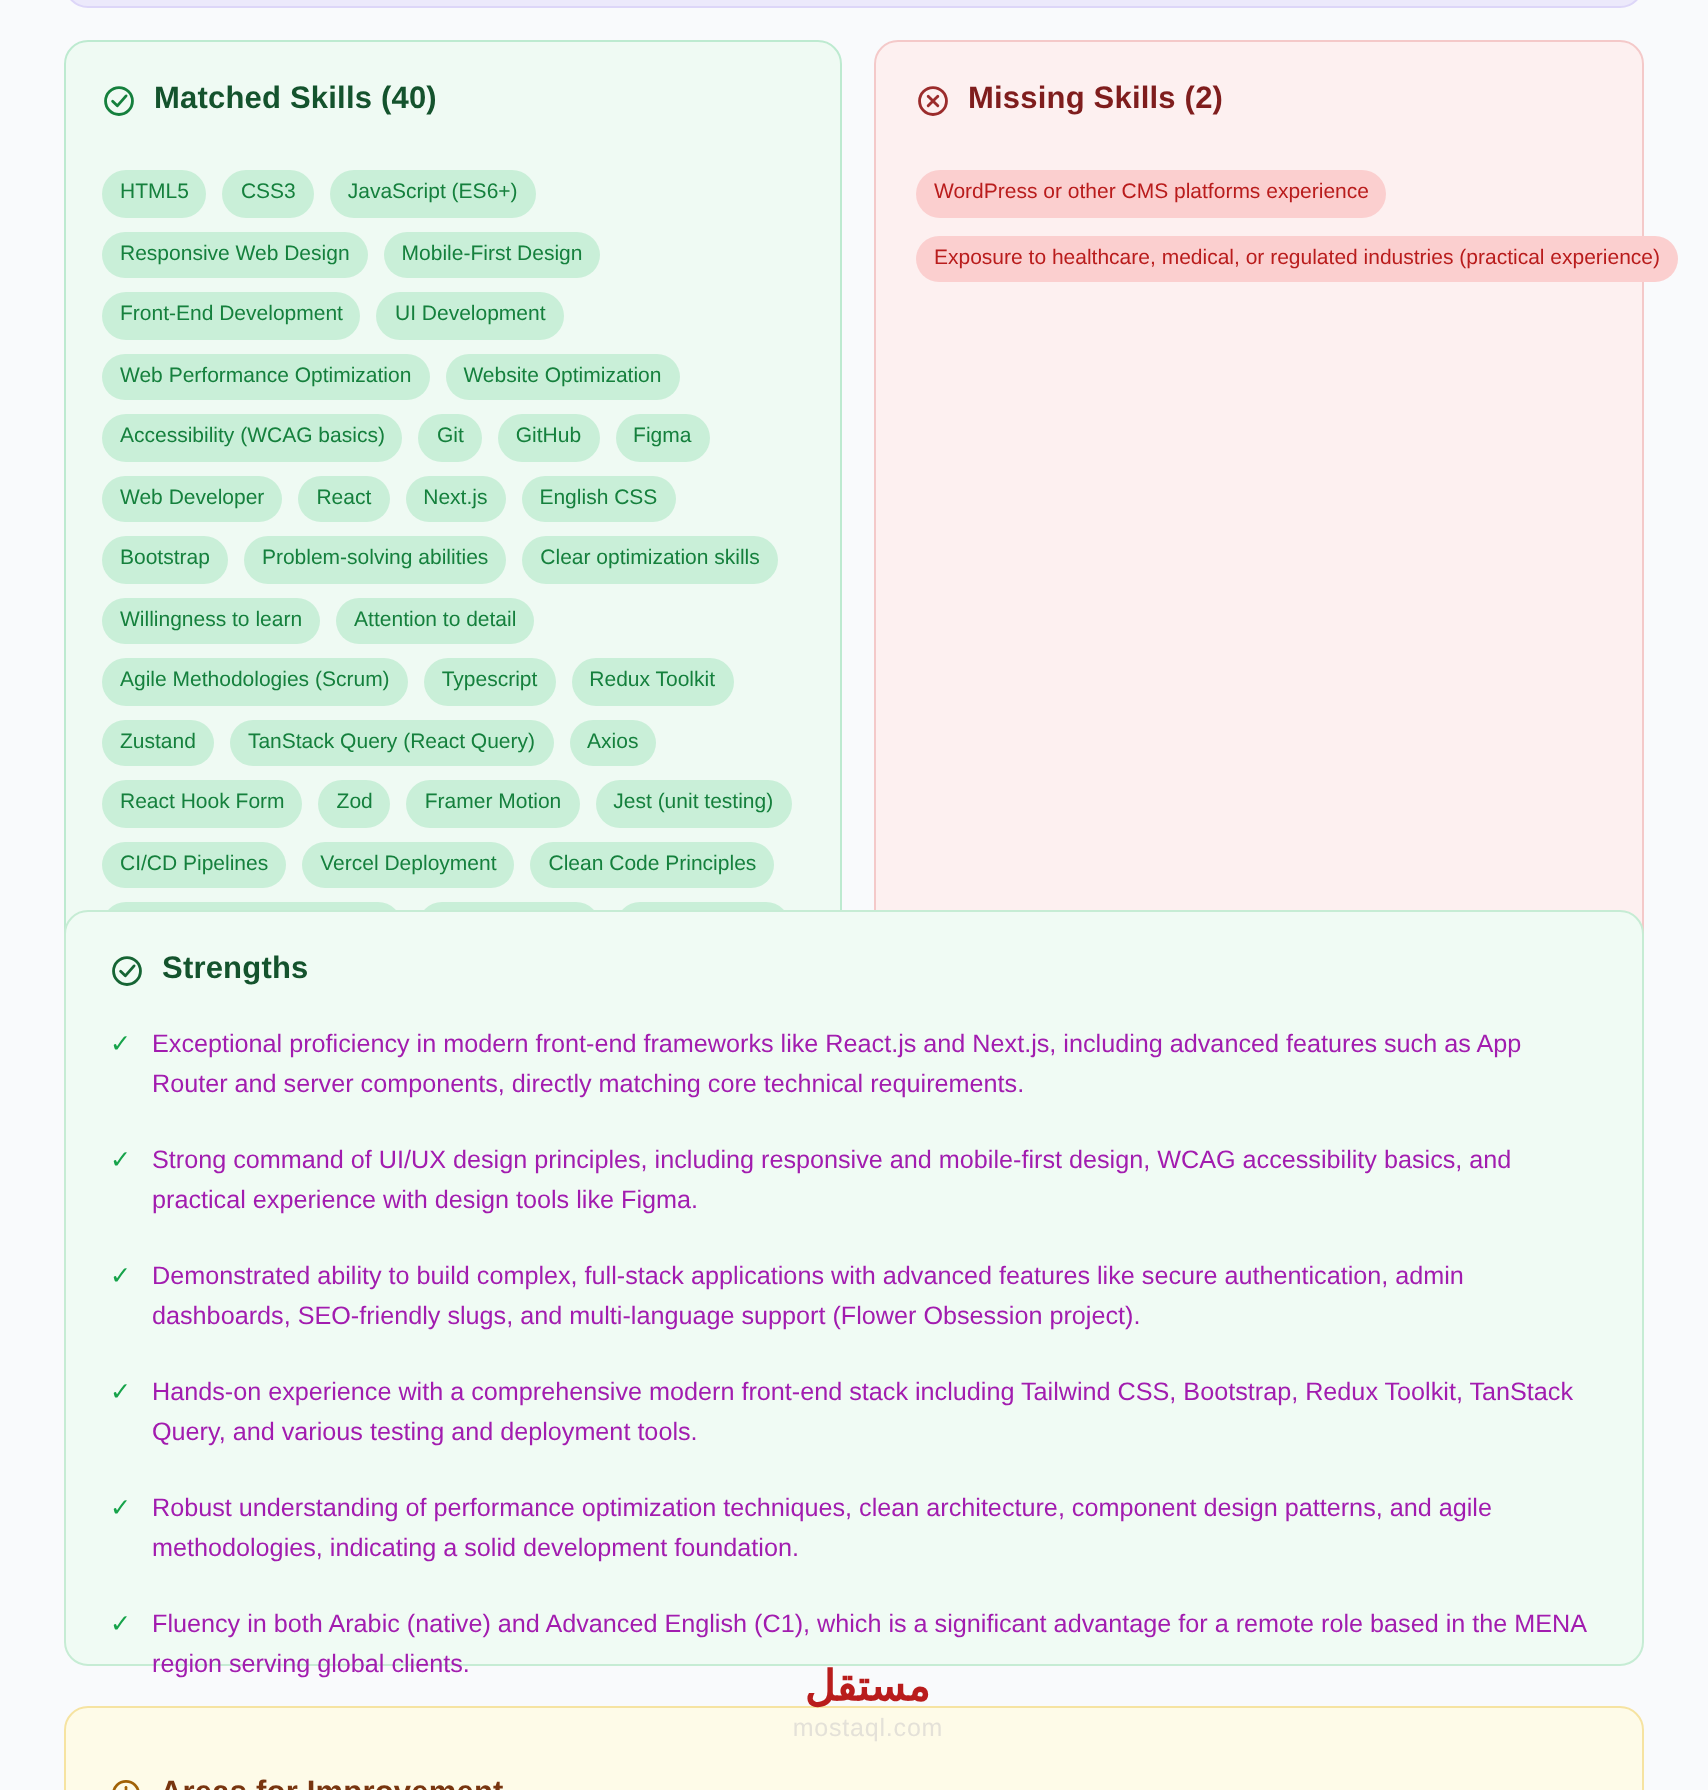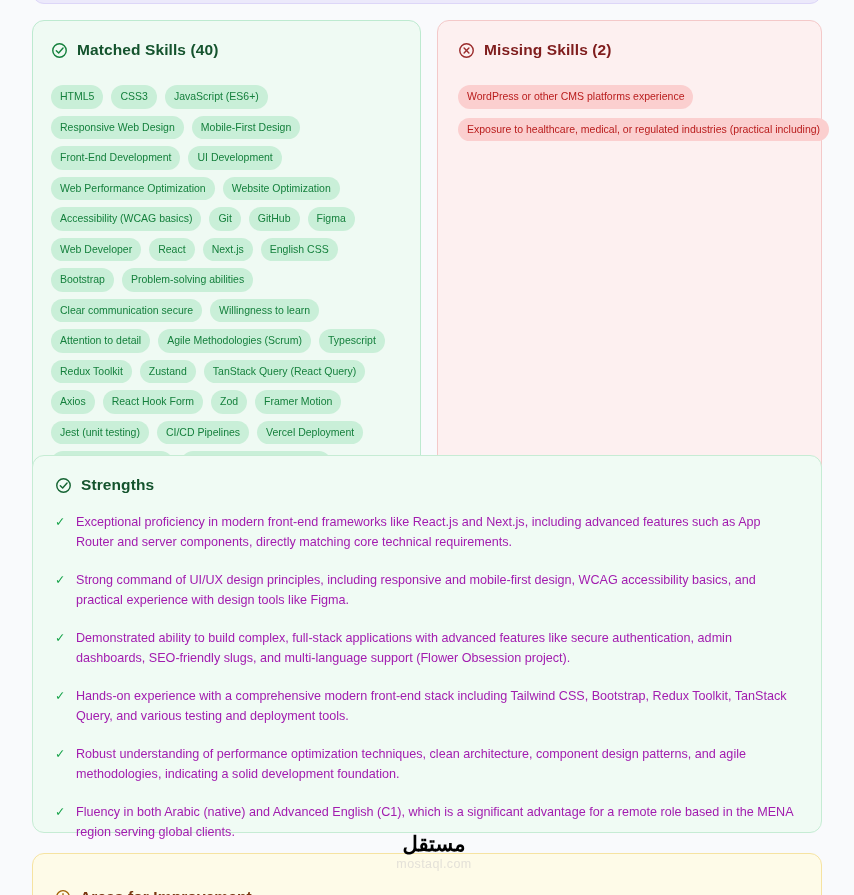--- a/index.html
+++ b/index.html
@@ -148,21 +148,21 @@
     position: absolute;
     left: 374px; top: 832px;
     width: 120px;
     text-align: center;
     pointer-events: none;
     user-select: none;
   }
   .wm-ar {
     font-size: 21px;
     font-weight: bold;
-    color: #000000;
+    color: #b91c1c;
     line-height: 24px;
     letter-spacing: 0.5px;
     direction: rtl;
   }
   .wm-en {
     font-size: 12.5px;
     color: #e4e1d8;
     letter-spacing: 0.4px;
     line-height: 16px;
   }
@@ -199,21 +199,21 @@
           <span class="tag tag-green">Accessibility (WCAG basics)</span>
           <span class="tag tag-green">Git</span>
           <span class="tag tag-green">GitHub</span>
           <span class="tag tag-green">Figma</span>
           <span class="tag tag-green">Web Developer</span>
           <span class="tag tag-green">React</span>
           <span class="tag tag-green">Next.js</span>
           <span class="tag tag-green">English CSS</span>
           <span class="tag tag-green">Bootstrap</span>
           <span class="tag tag-green">Problem-solving abilities</span>
-          <span class="tag tag-green">Clear communication secure</span>
+          <span class="tag tag-green">Clear optimization skills</span>
           <span class="tag tag-green">Willingness to learn</span>
           <span class="tag tag-green">Attention to detail</span>
           <span class="tag tag-green">Agile Methodologies (Scrum)</span>
           <span class="tag tag-green">Typescript</span>
           <span class="tag tag-green">Redux Toolkit</span>
           <span class="tag tag-green">Zustand</span>
           <span class="tag tag-green">TanStack Query (React Query)</span>
           <span class="tag tag-green">Axios</span>
           <span class="tag tag-green">React Hook Form</span>
           <span class="tag tag-green">Zod</span>
@@ -235,21 +235,21 @@
           <svg viewBox="0 0 24 24" width="17" height="17" fill="none" stroke="#9b2c2c" stroke-width="2" stroke-linecap="round" stroke-linejoin="round">
             <circle cx="12" cy="12" r="9.5"></circle>
             <line x1="8.6" y1="8.6" x2="15.4" y2="15.4"></line>
             <line x1="15.4" y1="8.6" x2="8.6" y2="15.4"></line>
           </svg>
         </span>
         <span class="title">Missing Skills (2)</span>
       </div>
       <div class="tags tags-missing">
           <span class="tag tag-red">WordPress or other CMS platforms experience</span>
-          <span class="tag tag-red">Exposure to healthcare, medical, or regulated industries (practical including)</span>
+          <span class="tag tag-red">Exposure to healthcare, medical, or regulated industries (practical experience)</span>
         </div>
     </section>
 
   </div>
 
   <section class="panel panel-strengths">
     <div class="card-head head-green">
       <span class="ico">
         <svg viewBox="0 0 24 24" width="17" height="17" fill="none" stroke="#166534" stroke-width="2" stroke-linecap="round" stroke-linejoin="round">
           <circle cx="12" cy="12" r="9.5"></circle>

